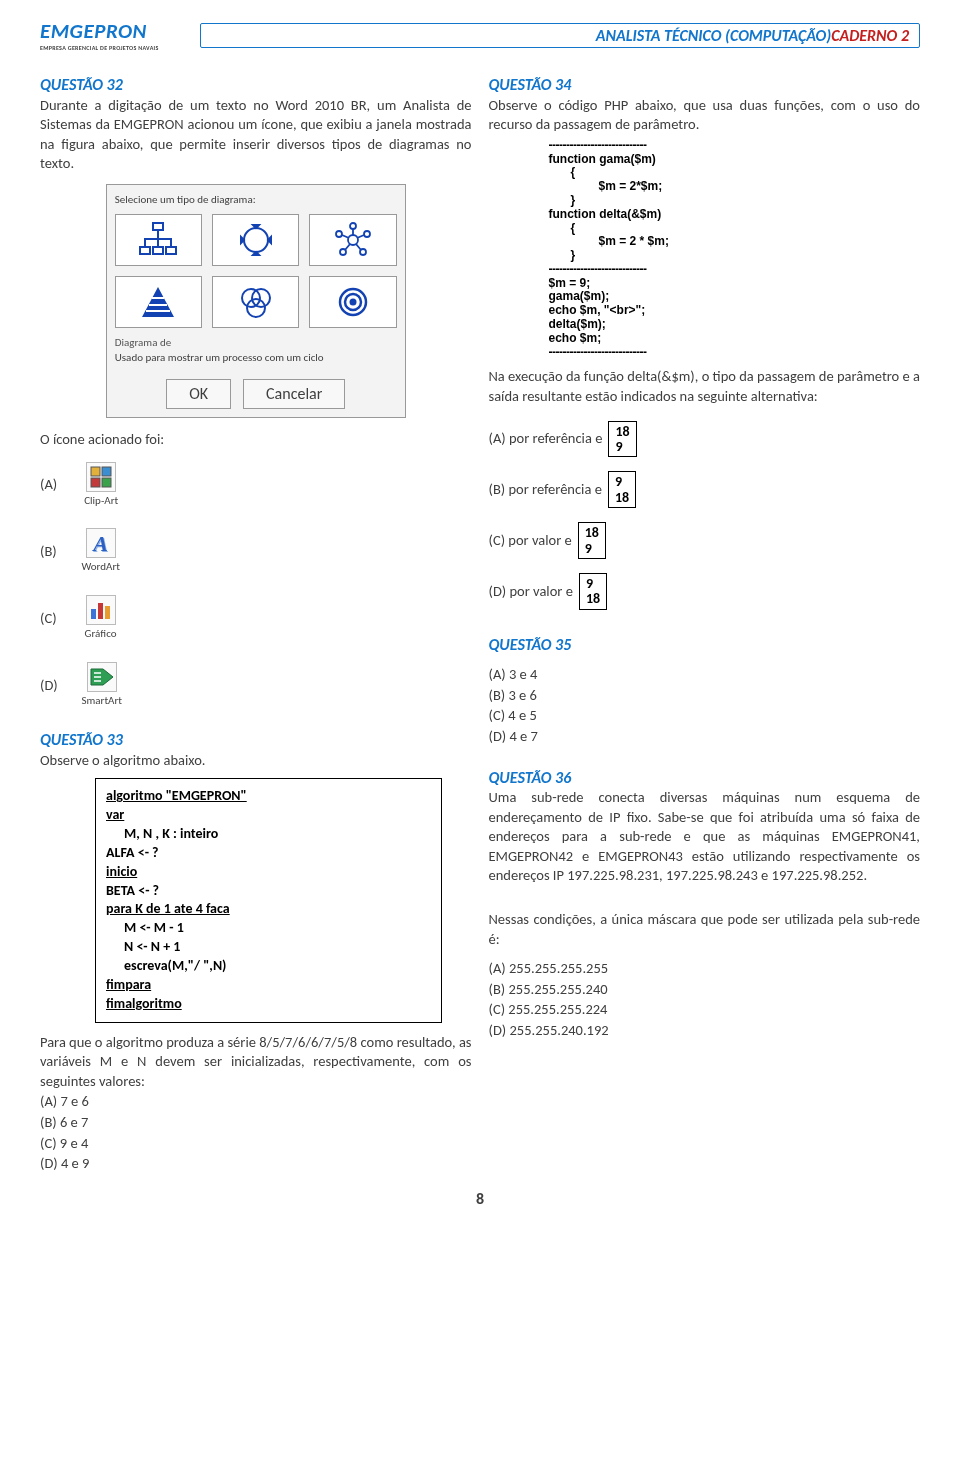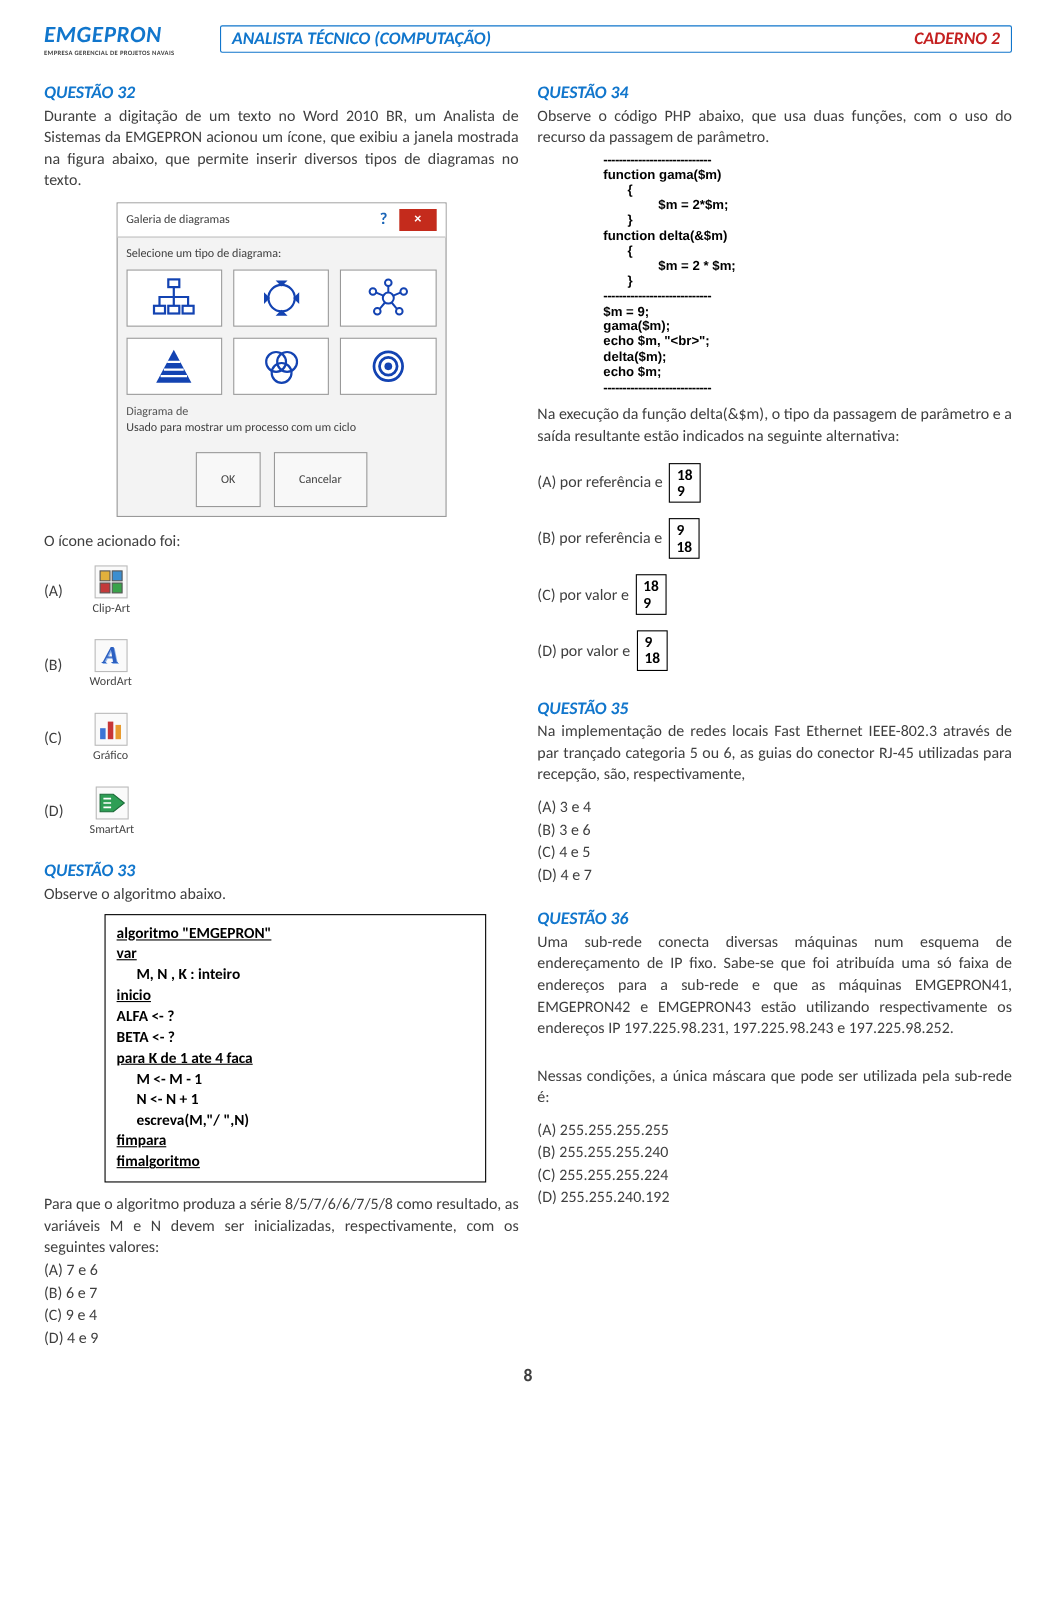--- a/index.html
+++ b/index.html
@@ -2,21 +2,21 @@
 <html><head>
 <meta charset="utf-8">
 <style>
   * { box-sizing: border-box; margin: 0; padding: 0; }
   body { font-family: Calibri, Arial, sans-serif; width: 960px; background: #fff; color: #3f3f3f; }
   .page { padding: 18px 40px; }
   .hdr { display: flex; align-items: center; gap: 20px; margin-bottom: 12px; }
   .logo-wrap { width: 140px; }
   .logo-title { color: #1176cc; font-weight: 700; font-style: italic; font-size: 21px; letter-spacing: 0.5px; }
   .logo-sub { font-size: 6px; letter-spacing: 0.3px; color: #444; font-weight: 700; }
-  .title-bar { flex: 1; border: 1px solid #1176cc; border-radius: 2px; padding: 2px 10px; display: flex; justify-content: space-between; font-weight: 700; font-style: italic; color: #1176cc; font-size: 16px; }
+  .title-bar { flex: 1; border: 1px solid #1176cc; border-radius: 2px; padding: 2px 10px; display: flex; justify-content: flex-end; font-weight: 700; font-style: italic; color: #1176cc; font-size: 16px; }
   .caderno { color: #c42020; }
   .cols { display: flex; gap: 17px; }
   .col { flex: 1; font-size: 14.5px; line-height: 1.35; }
   .qh { color: #1176cc; font-weight: 700; font-style: italic; font-size: 16px; margin-top: 10px; }
   .just { text-align: justify; }
   .opts div { margin: 1px 0; }
   .icon-opt { display: flex; align-items: center; gap: 10px; margin: 12px 0 20px 0; }
   .icon-box { width: 68px; text-align: center; }
   .icon-sq { width: 30px; height: 30px; border: 1px solid #bbb; margin: 0 auto 2px; display: flex; align-items: center; justify-content: center; font-size: 16px; background: #fafafa; }
   .icon-lbl { font-size: 11px; color: #444; }
@@ -30,21 +30,21 @@
   .code-block .ind { padding-left: 22px; }
   .dialog { width: 300px; margin: 10px auto 12px; border: 1px solid #999; background: #f3f3f3; font-size: 11px; }
   .dlg-title { background: #fff; border-bottom: 1px solid #bbb; padding: 5px 8px; display: flex; align-items: center; justify-content: space-between; }
   .dlg-close { width: 34px; height: 20px; background: #c42b1c; color: #fff; display: flex; align-items: center; justify-content: center; font-weight: 700; font-size: 13px; }
   .dlg-help { width: 20px; text-align: center; font-weight: 700; color: #1964b7; font-size: 15px; }
   .dlg-body { padding: 8px; }
   .dlg-grid { display: grid; grid-template-columns: repeat(3, 1fr); gap: 10px; margin: 6px 0 8px; }
   .dlg-cell { border: 1px solid #999; background: #fff; height: 52px; display: flex; align-items: center; justify-content: center; }
   .dlg-cell svg { width: 40px; height: 38px; }
   .dlg-btns { display: flex; justify-content: center; gap: 12px; padding: 6px 0 8px; }
-  .dlg-btn { border: 1px solid #999; background: #f8f8f8; padding: 17px 22px; font-size: 11px; text-align: right; }
+  .dlg-btn { border: 1px solid #999; background: #f8f8f8; padding: 3px 22px; font-size: 16px; text-align: right; }
   .dlg-label { color: #555; margin-top: 4px; }
   .pagenum { text-align: center; font-weight: 700; margin-top: 14px; }
 </style>
 </head>
 <body>
 
 <div class="page">
 
   <div class="hdr">
     <div class="logo-wrap">
@@ -58,27 +58,20 @@
   </div>
 
   <div class="cols">
 
     <div class="col">
 
       <div class="qh">QUESTÃO 32</div>
       <div class="just">Durante a digitação de um texto no Word 2010 BR, um Analista de Sistemas da EMGEPRON acionou um ícone, que exibiu a janela mostrada na figura abaixo, que permite inserir diversos tipos de diagramas no texto.</div>
 
       <div class="dialog">
-        <div class="dlg-title">
-          <span>Galeria de diagramas</span>
-          <div style="display:flex;gap:4px;align-items:center">
-            <span class="dlg-help">?</span>
-            <span class="dlg-close">×</span>
-          </div>
-        </div>
         <div class="dlg-body">
           <div>Selecione um tipo de diagrama:</div>
           <div class="dlg-grid">
             <div class="dlg-cell">
               <svg viewBox="0 0 40 38">
                   <g stroke="#1343b2" stroke-width="2" fill="#fff">
                     <rect x="15" y="2" width="10" height="7"></rect>
                     <rect x="2" y="26" width="10" height="7"></rect>
                     <rect x="15" y="26" width="10" height="7"></rect>
                     <rect x="28" y="26" width="10" height="7"></rect>
@@ -199,22 +192,22 @@
         </div>
       </div>
 
       <div class="qh">QUESTÃO 33</div>
       <div>Observe o algoritmo abaixo.</div>
 
       <div class="algo-box">
         <div><span class="u">algoritmo "EMGEPRON"</span></div>
         <div><span class="u">var</span></div>
         <div class="indent">M, N , K : inteiro</div>
+        <div>ALFA &lt;- ?</div>
         <div><span class="u">inicio</span></div>
-        <div>ALFA &lt;- ?</div>
         <div>BETA &lt;- ?</div>
         <div><span class="u">para K de 1 ate 4 faca</span></div>
         <div class="indent">M &lt;- M - 1</div>
         <div class="indent">N &lt;- N + 1</div>
         <div class="indent">escreva(M,"/ ",N)</div>
         <div><span class="u">fimpara</span></div>
         <div><span class="u">fimalgoritmo</span></div>
       </div>
 
       <div class="just">Para que o algoritmo produza a série 8/5/7/6/6/7/5/8 como resultado, as variáveis M e N devem ser inicializadas, respectivamente, com os seguintes valores:</div>
@@ -263,21 +256,20 @@
       <div class="res-row">
         <span>(C)  por valor e</span>
         <span class="result-box"><span>18</span><br><span>9</span></span>
       </div>
       <div class="res-row">
         <span>(D)  por valor e</span>
         <span class="result-box"><span>9</span><br><span>18</span></span>
       </div>
 
       <div class="qh" style="margin-top:24px">QUESTÃO 35</div>
-      <div class="just">Na implementação de redes locais Fast Ethernet IEEE-802.3 através de par trançado categoria 5 ou 6, as guias do conector RJ-45 utilizadas para recepção, são, respectivamente,</div>
       <div class="opts" style="margin-top:10px">
         <div>(A)  3 e 4</div>
         <div>(B)  3 e 6</div>
         <div>(C)  4 e 5</div>
         <div>(D)  4 e 7</div>
       </div>
 
       <div class="qh" style="margin-top:20px">QUESTÃO 36</div>
       <div class="just">Uma sub-rede conecta diversas máquinas num esquema de endereçamento de IP fixo. Sabe-se que foi atribuída uma só faixa de endereços para a sub-rede e que as máquinas EMGEPRON41, EMGEPRON42 e EMGEPRON43 estão utilizando respectivamente os endereços IP 197.225.98.231, 197.225.98.243 e  197.225.98.252.</div>
       <div class="just" style="margin-top:24px">Nessas condições, a única máscara que pode ser utilizada pela sub-rede é:</div>

